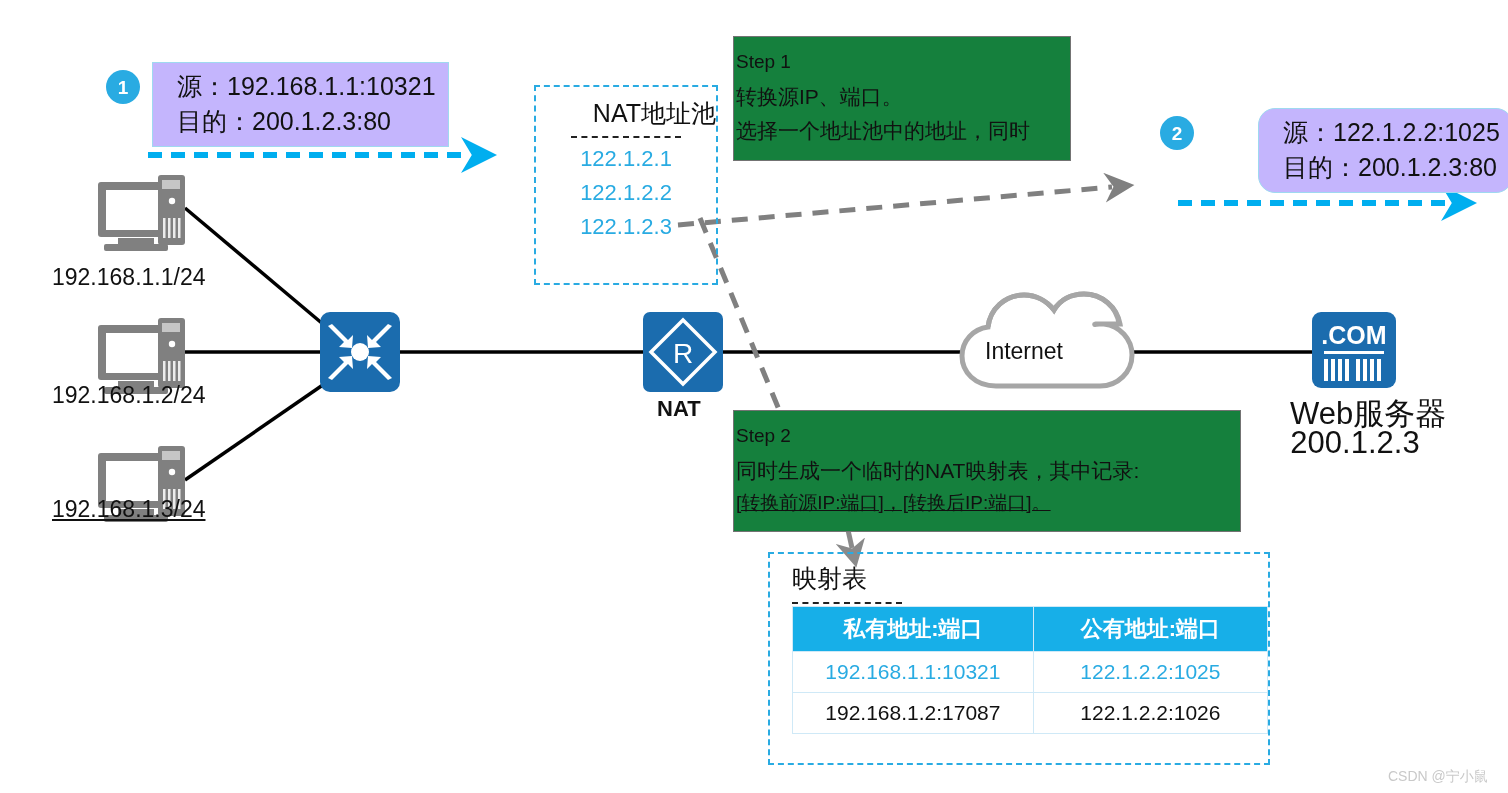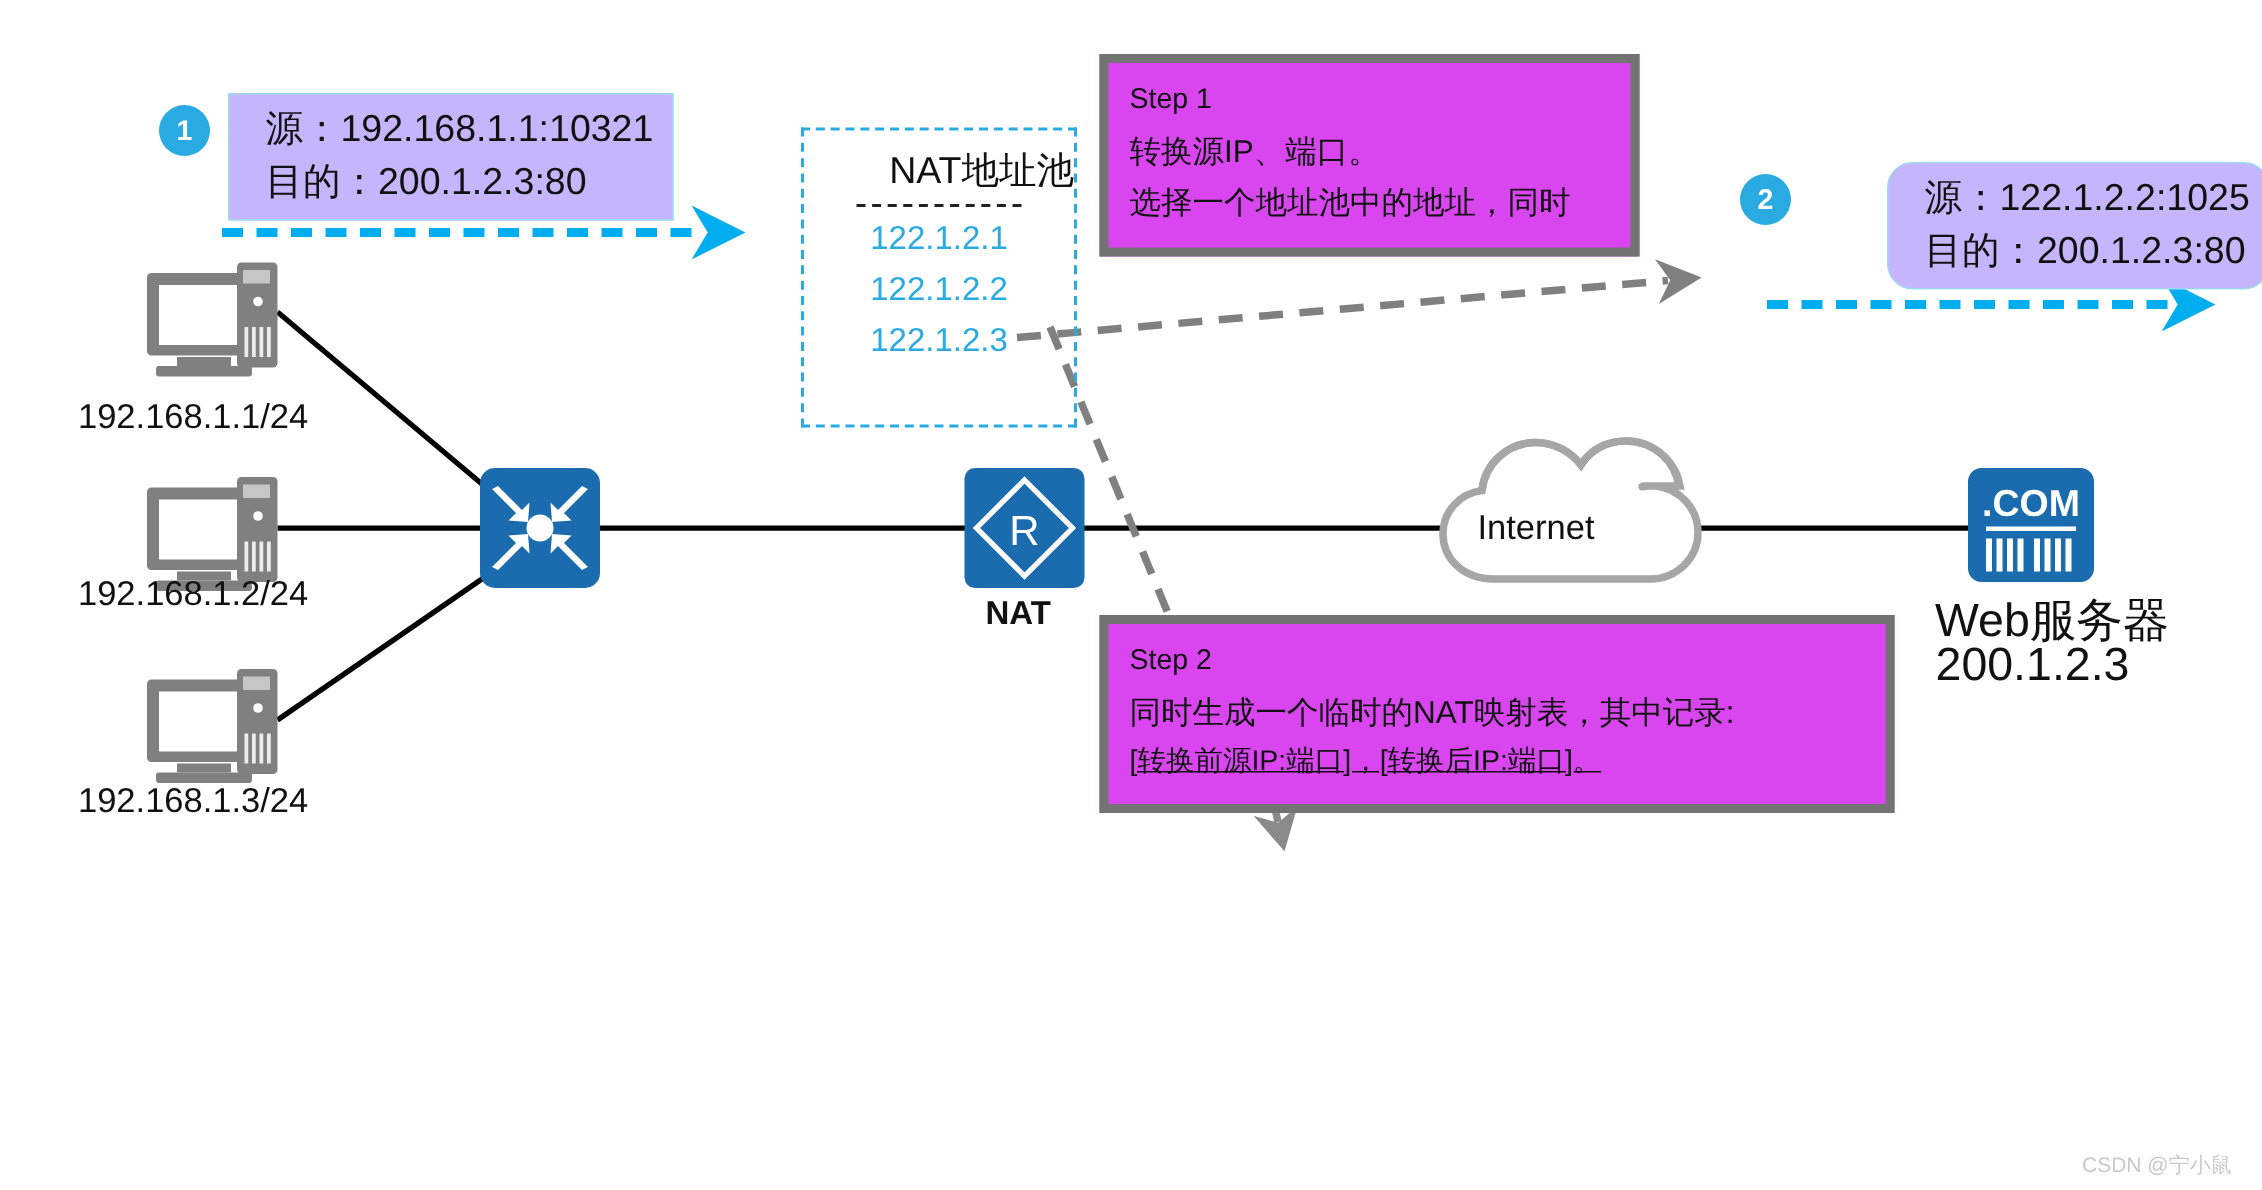--- a/index.html
+++ b/index.html
@@ -41,23 +41,23 @@
     font-size: 19px;
     font-weight: bold;
     display: flex;
     align-items: center;
     justify-content: center;
     line-height: 1;
   }
 
   
   .note-box {
-    background: #d946ef;
-    border: 6px solid #737373;
-    padding: 10px 14px 12px 14px;
+    background: #15803d;
+    border: 1px solid #737373;
+    padding: 10px 14px 12px 2px;
     font-size: 21px;
     line-height: 1.62;
     color: #111;
     white-space: nowrap;
   }
   .note-box .title { font-size: 19px; display:block; margin-bottom: 2px;}
   .note-box .line { display: block; }
   .note-box .small { font-size: 19px; text-decoration: underline; }
 
   
@@ -367,24 +367,46 @@
     <span class="line">转换源IP、端口。</span>
     <span class="line">选择一个地址池中的地址，同时</span>
   </div>
 
   <div class="abs note-box" style="left:733px; top:410px; width:490px;">
     <span class="title">Step 2</span>
     <span class="line">同时生成一个临时的NAT映射表，其中记录:</span>
     <span class="line small">[转换前源IP:端口]，[转换后IP:端口]。</span>
   </div>
 
+  <div class="abs map-box" style="left:768px; top:552px; width:502px; height:213px;">
+    <div class="map-title">映射表</div>
+    <div class="map-sep"></div>
+    <table class="maptable">
+      <thead>
+        <tr>
+          <th>私有地址:端口</th>
+          <th>公有地址:端口</th>
+        </tr>
+      </thead>
+      <tbody>
+        <tr class="hl">
+          <td>192.168.1.1:10321</td>
+          <td>122.1.2.2:1025</td>
+        </tr>
+        <tr class="normal">
+          <td>192.168.1.2:17087</td>
+          <td>122.1.2.2:1026</td>
+        </tr>
+      </tbody>
+    </table>
+  </div>
 
   <div class="abs dev-label" style="left:52px; top:264px;">192.168.1.1/24</div>
   <div class="abs dev-label" style="left:52px; top:382px;">192.168.1.2/24</div>
-  <div class="abs dev-label" style="left:52px; top:520px;">192.168.1.3/24</div>
+  <div class="abs dev-label" style="left:52px; top:496px;text-decoration:underline;">192.168.1.3/24</div>
 
   <div class="abs nat-label" style="left:657px; top:396px;">NAT</div>
 
   <div class="abs cloud-label" style="left:985px; top:338px;">Internet</div>
 
   <div class="abs server-label" style="left:1290px; top:394px; width:130px;">Web服务器</div>
   <div class="abs server-label" style="left:1290px; top:423px; width:130px;">200.1.2.3</div>
 
   <div class="abs watermark" style="left:1388px; top:768px;">CSDN @宁小鼠</div>
 

